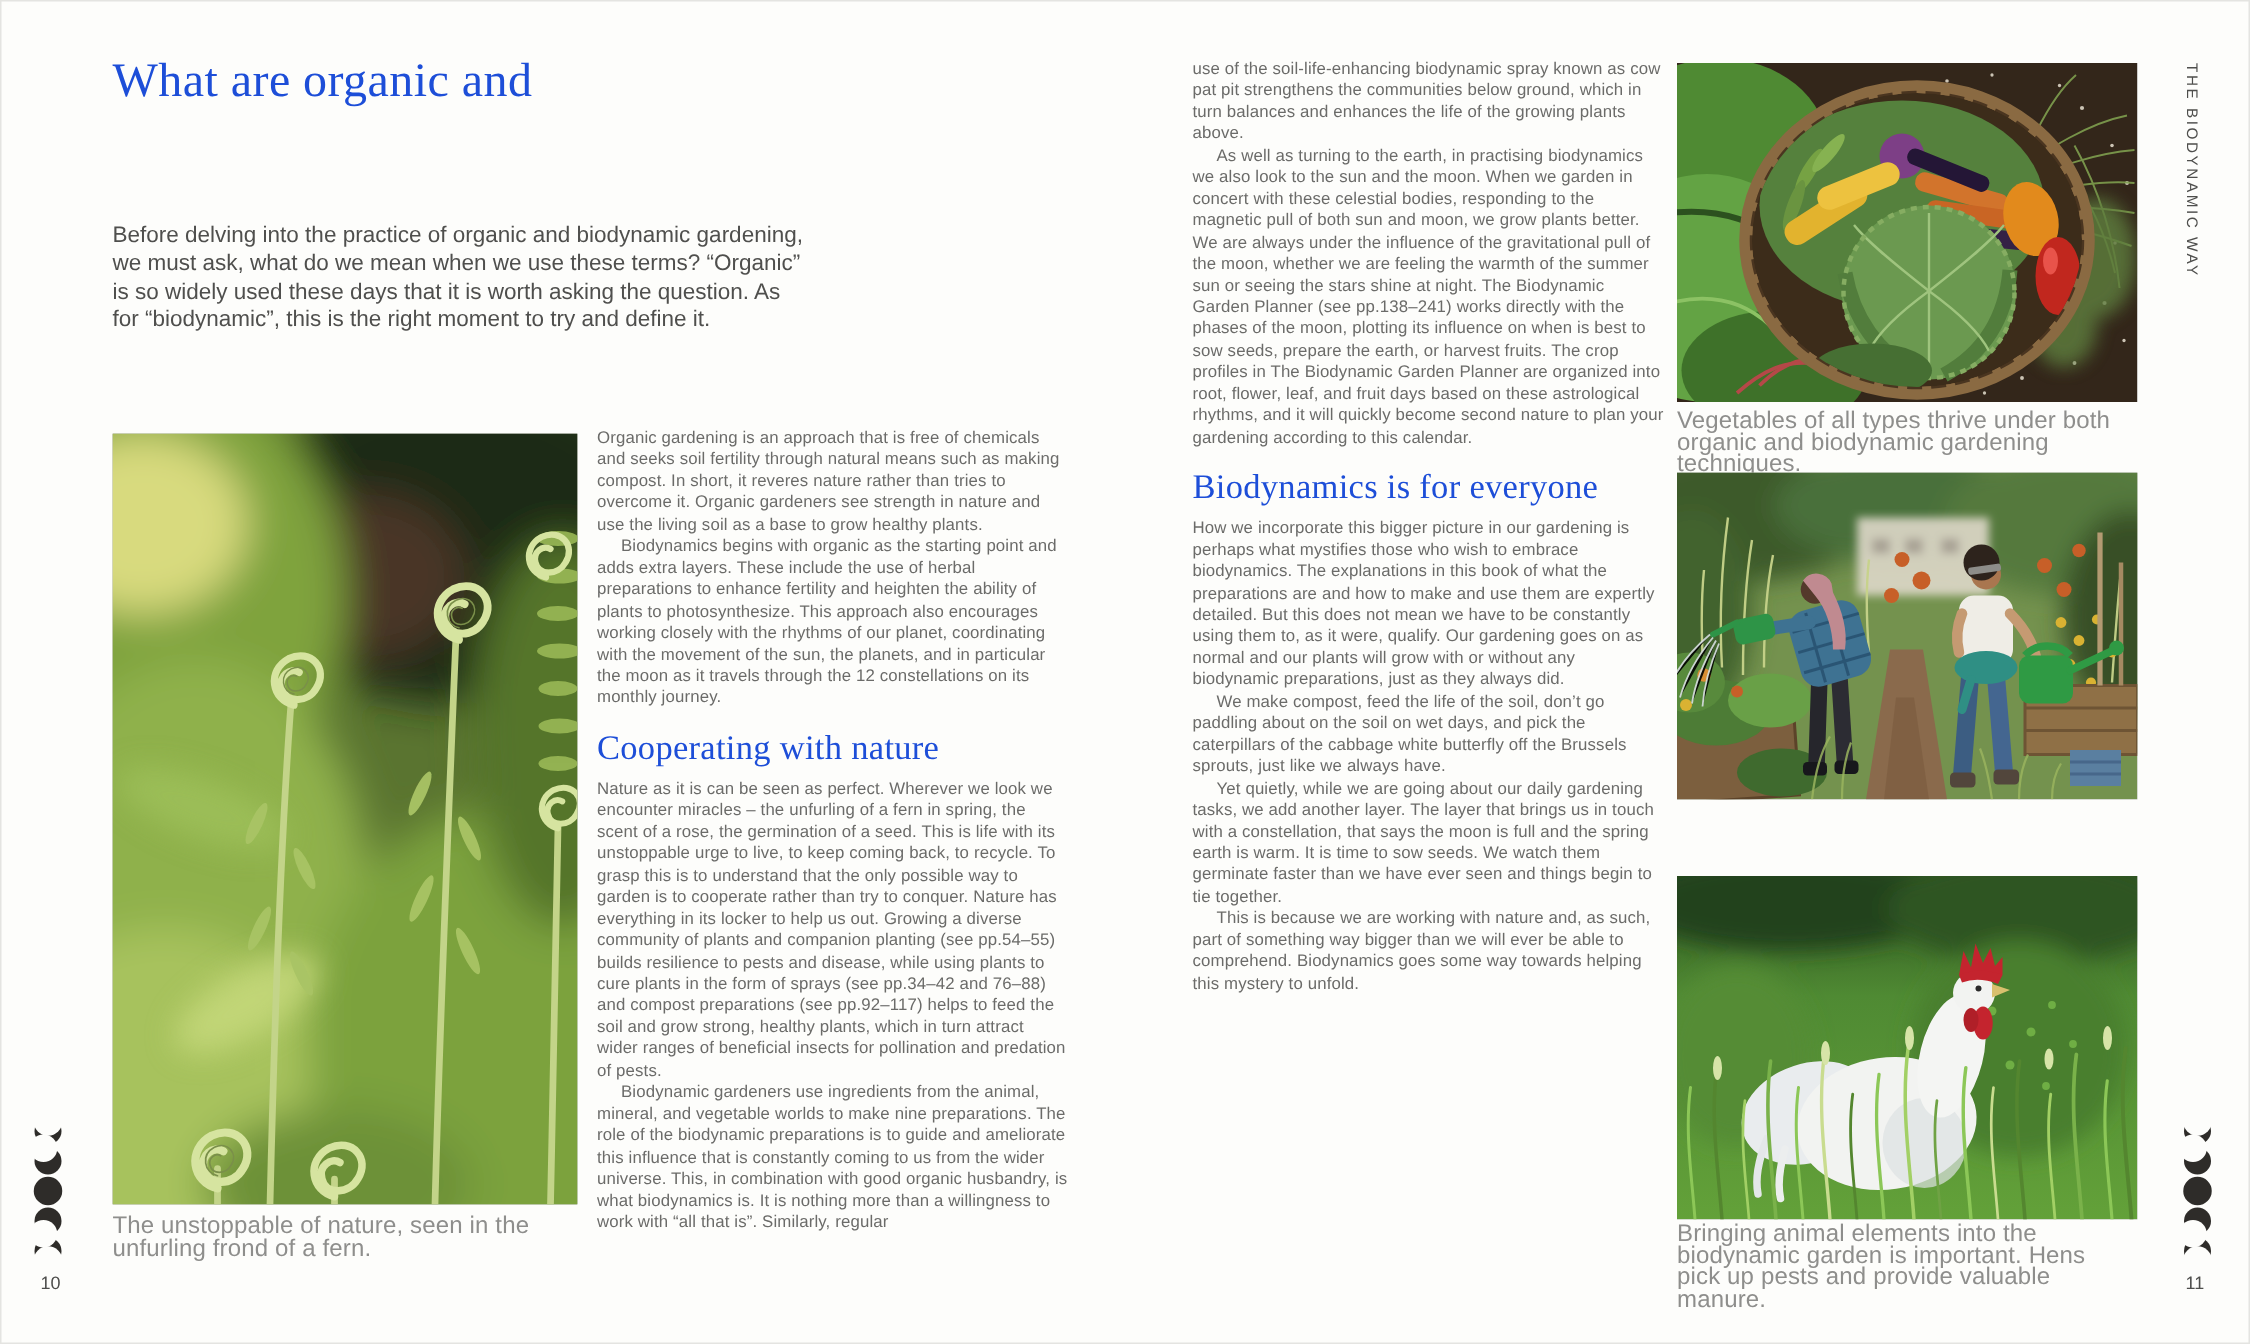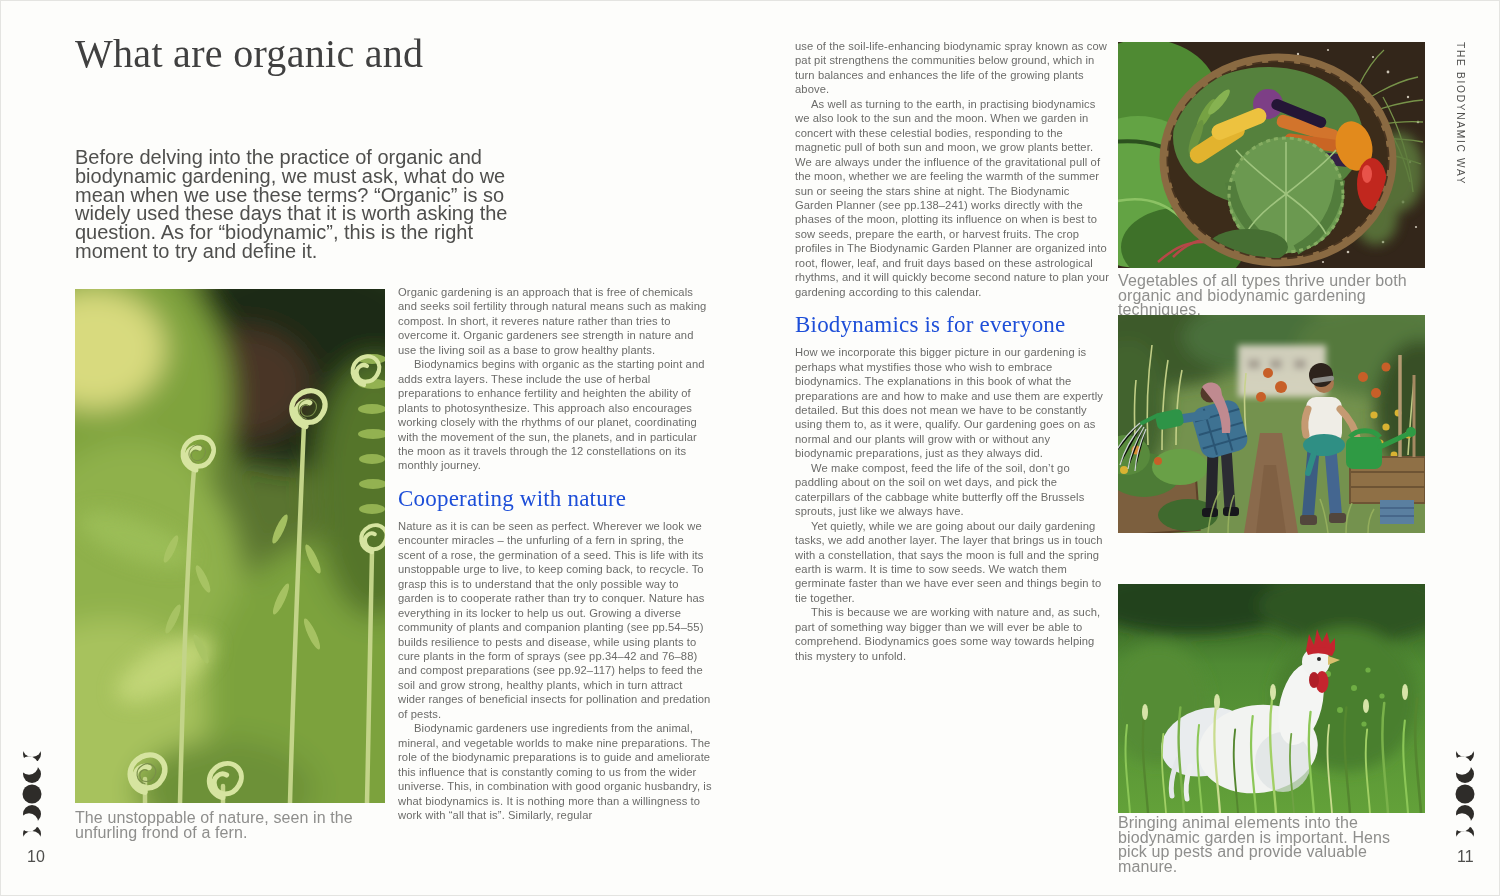--- a/index.html
+++ b/index.html
@@ -4,40 +4,40 @@
 <style>
   html,body{margin:0;padding:0;background:#e9e9e7;}
   .spread{
     position:relative;width:1500px;height:896px;background:#fdfdfb;
     overflow:hidden;font-family:"Liberation Sans",sans-serif;
     box-shadow:inset 0 0 0 1px #e4e4e1;
   }
   .page-title{
     position:absolute;left:75px;top:30px;width:560px;
     font-family:"Liberation Serif",serif;font-weight:400;
-    font-size:40px;line-height:47px;color:#404040;letter-spacing:.3px;
+    font-size:32px;line-height:47px;color:#1d4ed8;letter-spacing:.3px;
   }
   .intro{
     position:absolute;left:75px;top:148px;width:462px;
-    font-size:20px;line-height:18.8px;color:#4f4f4d;
+    font-size:15px;line-height:18.8px;color:#4f4f4d;
   }
   .body-col{position:absolute;width:314px;font-size:11.2px;line-height:14.45px;color:#6b6b69;letter-spacing:.1px;}
   .body-col p{margin:0;}
   .body-col p.indent{text-indent:16px;}
   .body-col h2{
     font-family:"Liberation Serif",serif;font-weight:400;
     font-size:23px;line-height:26px;color:#1d4ed8;letter-spacing:.2px;
     margin:13px 0 7px 0;
   }
   .lcol{left:398px;top:285px;}
   .rcol{left:795px;top:39px;}
   .figure{position:absolute;overflow:hidden;background:#ccc;}
   .figure svg{display:block;}
   .caption{position:absolute;font-size:16px;line-height:14.6px;color:#8e8e8c;letter-spacing:.1px;}
-  .pagenum{position:absolute;font-size:16px;color:#4e4e4c;}
+  .pagenum{position:absolute;font-size:12px;color:#4e4e4c;}
   .vertical-label{
     position:absolute;left:1455px;top:42px;
     writing-mode:vertical-rl;font-size:10.2px;letter-spacing:1.7px;color:#4e4e4c;
   }
   .moons{position:absolute;width:34px;height:100px;}
 </style>
 </head>
 <body>
 
 <div class="spread">

